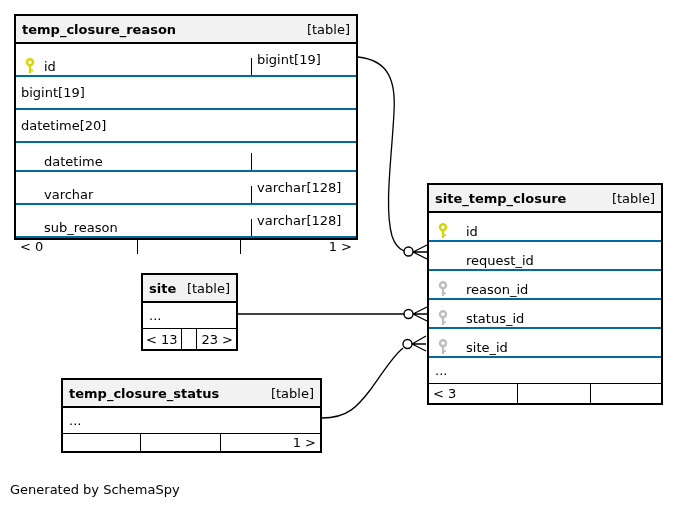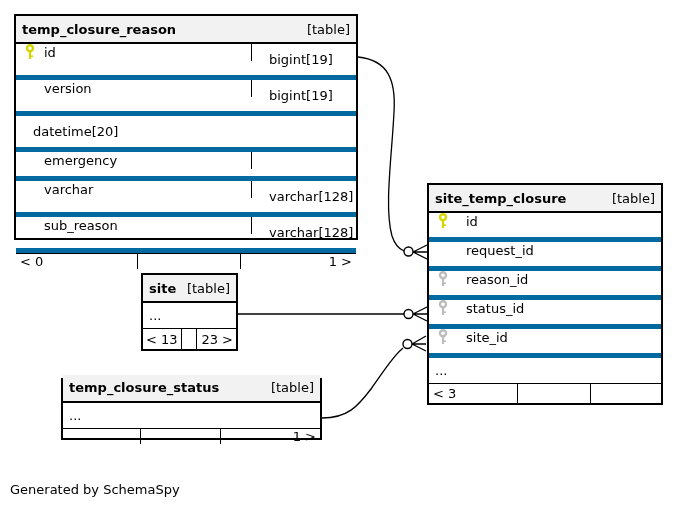--- a/index.html
+++ b/index.html
@@ -17,46 +17,46 @@
   }
   .thead {
     flex:0 0 28px; box-sizing:border-box; background:#f2f2f2;
     border-bottom:2px solid #000;
     display:flex; justify-content:space-between; align-items:center;
     padding:0 6px;
   }
   .tname { font-weight:bold; white-space:nowrap; }
   .tbadge { white-space:nowrap; }
   .trow {
-    flex:0 0 29px; box-sizing:border-box; border-bottom:5px solid #0369a1;
-    display:flex; align-items:flex-start;
+    flex:0 0 29px; box-sizing:border-box; border-bottom:2px solid #0369a1;
+    display:flex; align-items:flex-end;
   }
   .cell-name { display:flex; align-items:center; box-sizing:border-box; }
   .tbl-tcr .cell-name { flex:0 0 236px; border-right:1px solid #000; }
   .tbl-stc .cell-name { flex:1; }
-  .cell-type { flex:1; display:flex; align-items:center; padding:8px 5px; box-sizing:border-box;margin-left:12px; }
+  .cell-type { flex:1; display:flex; align-items:center; padding:8px 5px; box-sizing:border-box; }
   .kicon { flex:0 0 12px; height:17px; margin-left:8px; display:inline-block; }
   .tbl-tcr .colname { margin-left:8px; white-space:nowrap; }
   .tbl-stc .colname { margin-left:17px; white-space:nowrap; }
   .erow {
     flex:0 0 25px; box-sizing:border-box;
     display:flex; align-items:center; padding:0 6px;
   }
   .tfoot { flex:1; display:flex; border-top:1px solid #000; box-sizing:border-box; }
   .fcell {
     box-sizing:border-box; display:flex; align-items:center;
     padding:0 4px; white-space:nowrap;
   }
   .fcell + .fcell { border-left:1px solid #000; }
   .fcell.right { justify-content:flex-end; }
   
   .tbl-tcr { left:14px;  top:14px;  width:344px; height:226px; }
   .tbl-stc { left:427px; top:183px; width:236px; height:222px; }
   .tbl-site{ left:141px; top:273px; width:97px;  height:78px; }
-  .tbl-tcs { left:61px;  top:378px; width:261px; height:62px;justify-content:center; }
+  .tbl-tcs { left:61px;  top:378px; width:261px; height:75px; }
   .tbl-tcr .fcell:nth-child(1){flex:0 0 121px;} .tbl-tcr .fcell:nth-child(2){flex:0 0 103px;} .tbl-tcr .fcell:nth-child(3){flex:1;}
   .tbl-stc .fcell:nth-child(1){flex:0 0 88px;}  .tbl-stc .fcell:nth-child(2){flex:0 0 73px;}  .tbl-stc .fcell:nth-child(3){flex:1;}
   .tbl-site .fcell:nth-child(1){flex:0 0 37px;} .tbl-site .fcell:nth-child(2){flex:0 0 15px;} .tbl-site .fcell:nth-child(3){flex:1;}
   .tbl-site .fcell{padding:0 3px;}
   .tbl-tcs .fcell:nth-child(1){flex:0 0 77px;}  .tbl-tcs .fcell:nth-child(2){flex:0 0 80px;}  .tbl-tcs .fcell:nth-child(3){flex:1;}
   .credit {
     position:absolute; left:10px; top:482px; z-index:2;
     font-size:13px; color:#000;text-align:right;
   }
 </style>
@@ -97,33 +97,29 @@
               <path d="M6 7.4 L6 15" stroke-width="2.2"></path>
               <path d="M6 12.2 L9 12.2" stroke-width="1.6"></path>
             </g>
           </svg>
       </span>
       <span class="colname">id</span>
     </div>
     <div class="cell-type">bigint[19]</div>
   </div>
   <div class="trow">
-    <div class="cell-name">
-      <span class="kicon"></span>
-      <span class="colname">version</span>
-    </div>
     <div class="cell-type">bigint[19]</div>
   </div>
   <div class="trow">
     <div class="cell-type">datetime[20]</div>
   </div>
   <div class="trow">
     <div class="cell-name">
       <span class="kicon"></span>
-      <span class="colname">emergency</span>
+      <span class="colname">datetime</span>
     </div>
   </div>
   <div class="trow">
     <div class="cell-name">
       <span class="kicon"></span>
       <span class="colname">varchar</span>
     </div>
     <div class="cell-type">varchar[128]</div>
   </div>
   <div class="trow">

